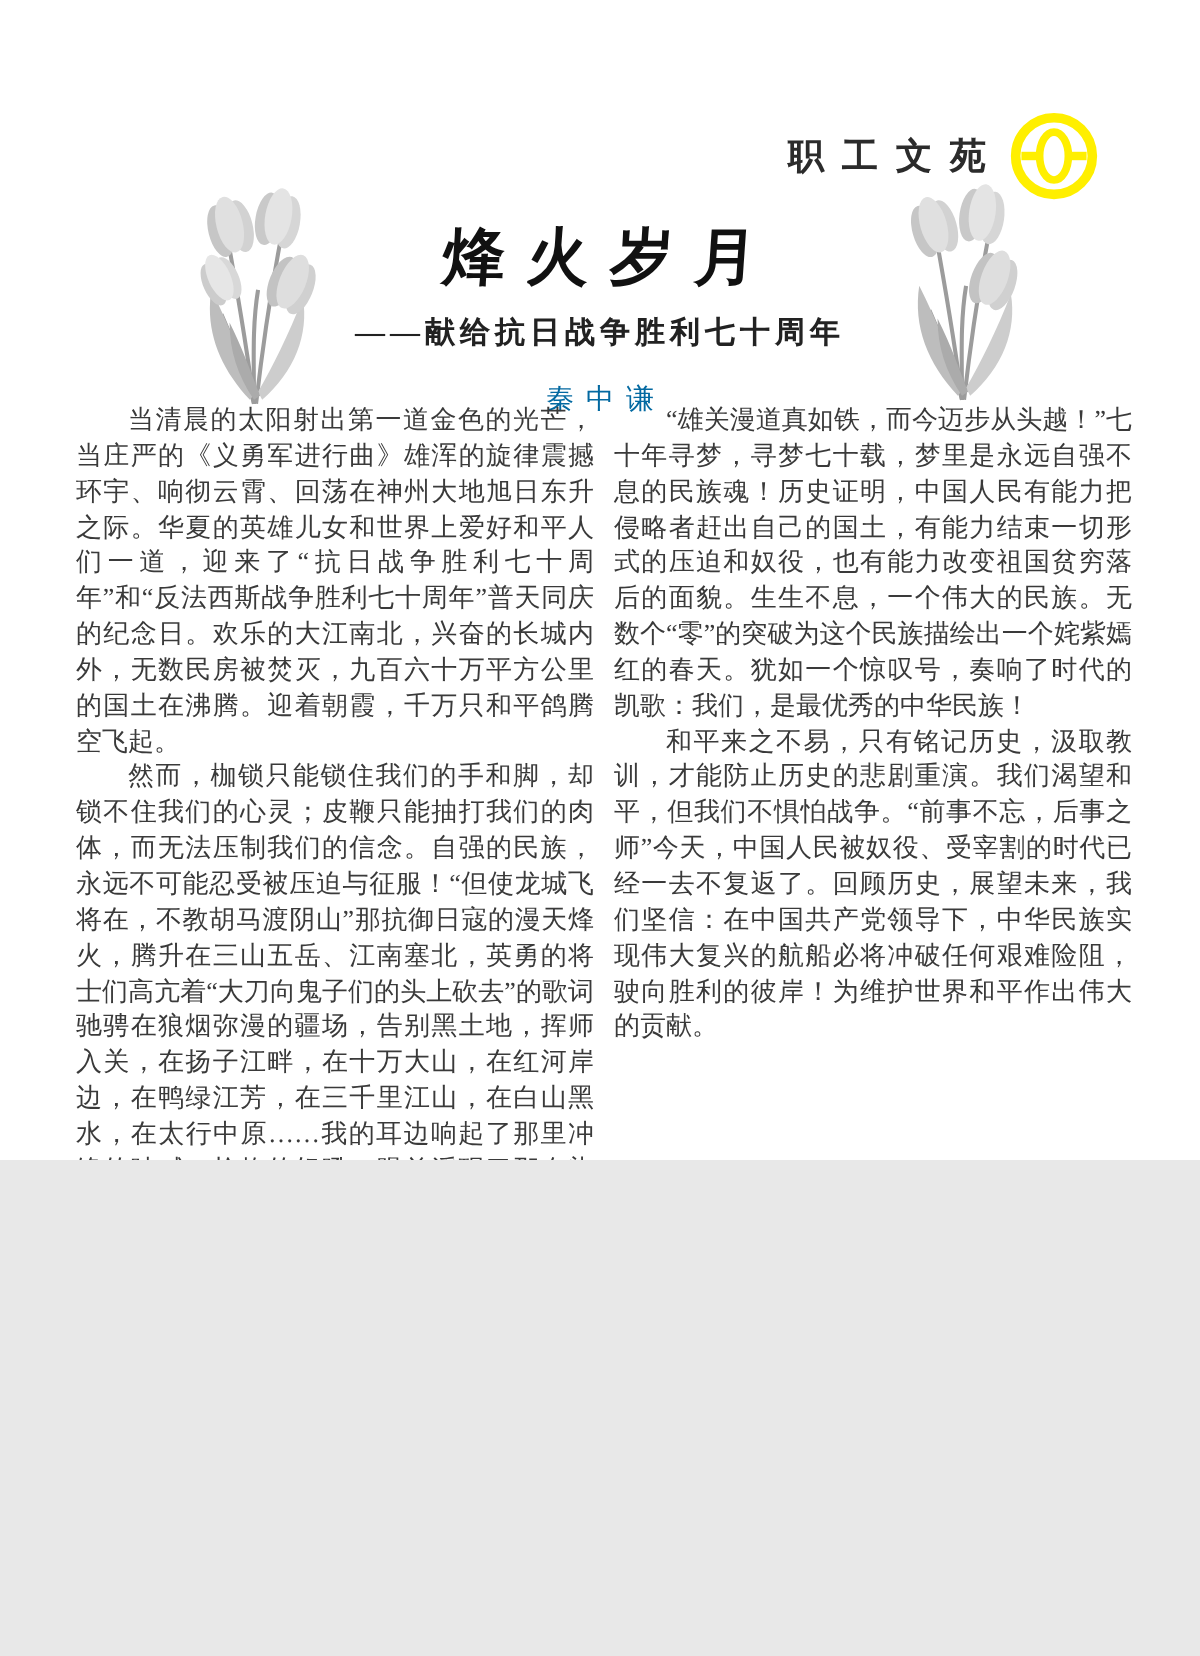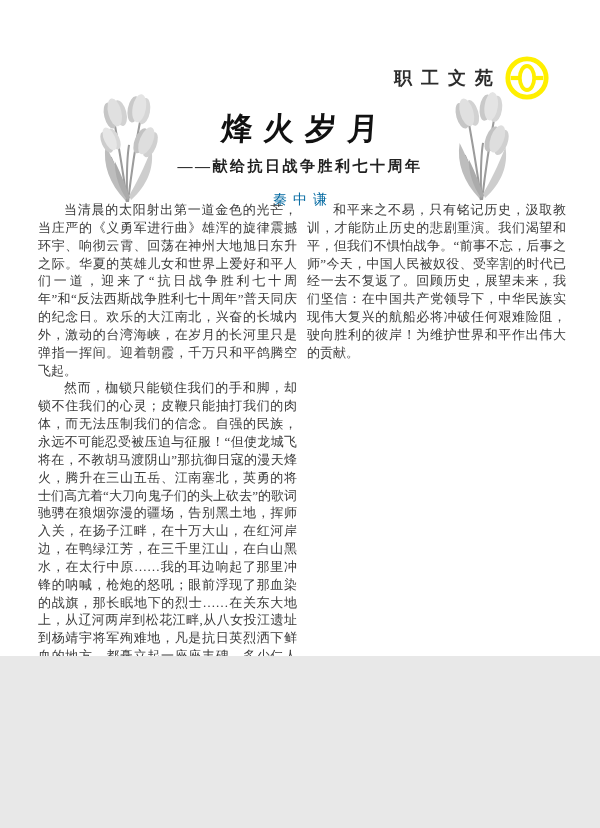--- a/index.html
+++ b/index.html
@@ -1,19 +1,19 @@
 <!DOCTYPE html>
 <html style="--logo-yellow: #ffef00; --body-text: #3a3a3a;"><head>
 <meta charset="utf-8">
 <style>
   * { margin:0; padding:0; box-sizing:border-box; }
   html,body { background:#e8e8e8; }
   .page {
     position:relative;
-    width:600px; height:656px;
+    width:600px; height:580px;
     margin:0 auto;
     background:#ffffff;
     font-family:"Liberation Serif","DejaVu Serif",serif;
     color:#3a3a3a;
     overflow:hidden;
   }
 
   
   .header {
     position:absolute; top:54px; right:50px;
@@ -148,20 +148,21 @@
     </g>
   </svg>
 
   <div class="title-block">
     <div class="article-title">烽火岁月</div>
     <div class="article-subtitle">——献给抗日战争胜利七十周年</div>
     <div class="article-author">秦中谦</div>
   </div>
 
   <div class="article-body">
-      <p>当清晨的太阳射出第一道金色的光芒，当庄严的《义勇军进行曲》雄浑的旋律震撼环宇、响彻云霄、回荡在神州大地旭日东升之际。华夏的英雄儿女和世界上爱好和平人们一道，迎来了“抗日战争胜利七十周年”和“反法西斯战争胜利七十周年”普天同庆的纪念日。欢乐的大江南北，兴奋的长城内外，激动的台湾海峡，在岁月的长河里只是弹指一挥间。迎着朝霞，千万只和平鸽腾空飞起。</p>
+      <p>当清晨的太阳射出第一道金色的光芒，当庄严的《义勇军进行曲》雄浑的旋律震撼环宇、响彻云霄、回荡在神州大地旭日东升之际。华夏的英雄儿女和世界上爱好和平人们一道，迎来了“抗日战争胜利七十周年”和“反法西斯战争胜利七十周年”普天同庆的纪念日。欢乐的大江南北，兴奋的长城内外，无数民房被焚灭，九百六十万平方公里的国土在沸腾。迎着朝霞，千万只和平鸽腾空飞起。</p>
       <p>然而，枷锁只能锁住我们的手和脚，却锁不住我们的心灵；皮鞭只能抽打我们的肉体，而无法压制我们的信念。自强的民族，永远不可能忍受被压迫与征服！“但使龙城飞将在，不教胡马渡阴山”那抗御日寇的漫天烽火，腾升在三山五岳、江南塞北，英勇的将士们高亢着“大刀向鬼子们的头上砍去”的歌词驰骋在狼烟弥漫的疆场，告别黑土地，挥师入关，在扬子江畔，在十万大山，在红河岸边，在鸭绿江芳，在三千里江山，在白山黑水，在太行中原……我的耳边响起了那里冲锋的呐喊，枪炮的怒吼；眼前浮现了那血染的战旗，那长眠地下的烈士……在关东大地上，从辽河两岸到松花江畔,从八女投江遗址到杨靖宇将军殉难地，凡是抗日英烈洒下鲜血的地方，都矗立起一座座丰碑。多少仁人志士,舍身救国，浴血疆场。“我自横刀向天笑，去留肝胆两昆仑”，一部不忍卒读的近代史因他们的存在而透出带血的亮色。</p>
+      <p>“雄关漫道真如铁，而今迈步从头越！”七十年寻梦，寻梦七十载，梦里是永远自强不息的民族魂！历史证明，中国人民有能力把侵略者赶出自己的国土，有能力结束一切形式的压迫和奴役，也有能力改变祖国贫穷落后的面貌。生生不息，一个伟大的民族。无数个“零”的突破为这个民族描绘出一个姹紫嫣红的春天。犹如一个惊叹号，奏响了时代的凯歌：我们，是最优秀的中华民族！</p>
       <p>和平来之不易，只有铭记历史，汲取教训，才能防止历史的悲剧重演。我们渴望和平，但我们不惧怕战争。“前事不忘，后事之师”今天，中国人民被奴役、受宰割的时代已经一去不复返了。回顾历史，展望未来，我们坚信：在中国共产党领导下，中华民族实现伟大复兴的航船必将冲破任何艰难险阻，驶向胜利的彼岸！为维护世界和平作出伟大的贡献。</p>
     </div>
 
   <div class="page-number">5</div>
 
 </div>
 
 </body></html>

